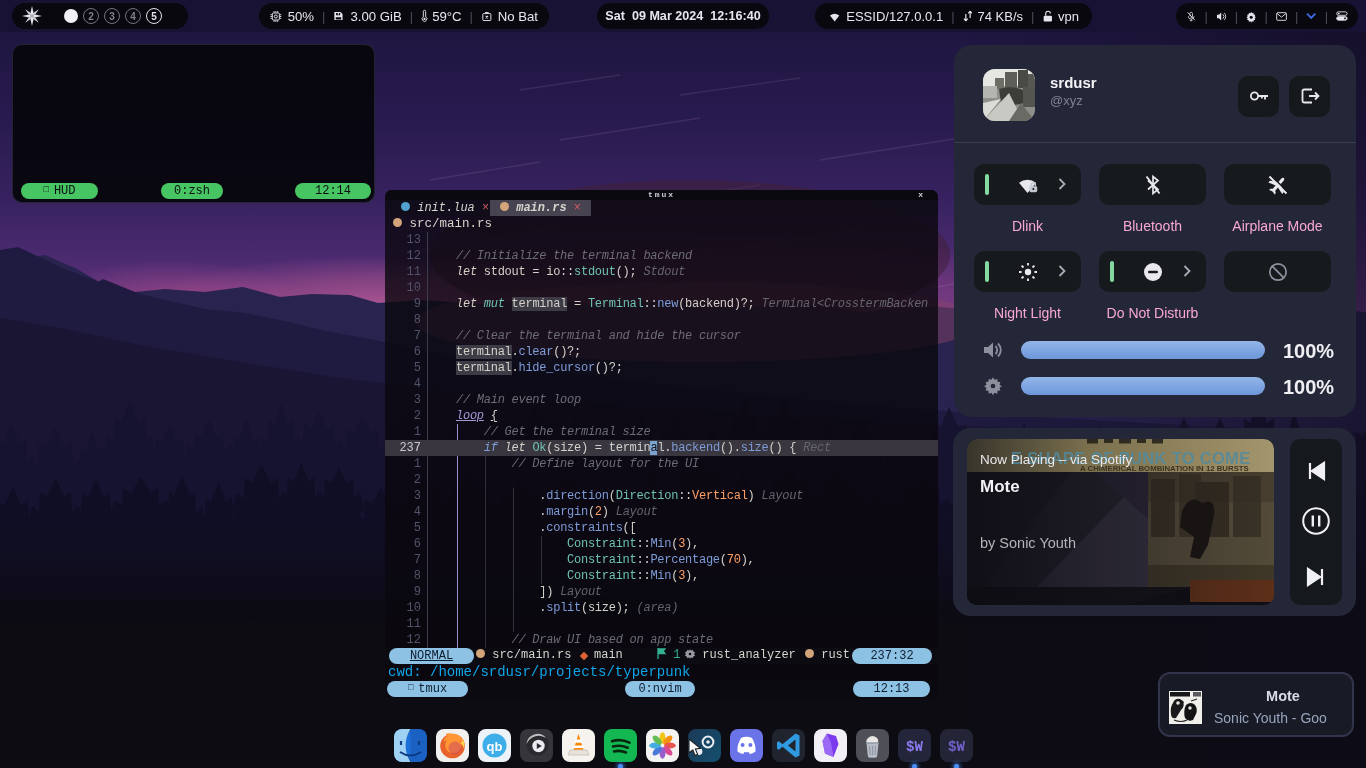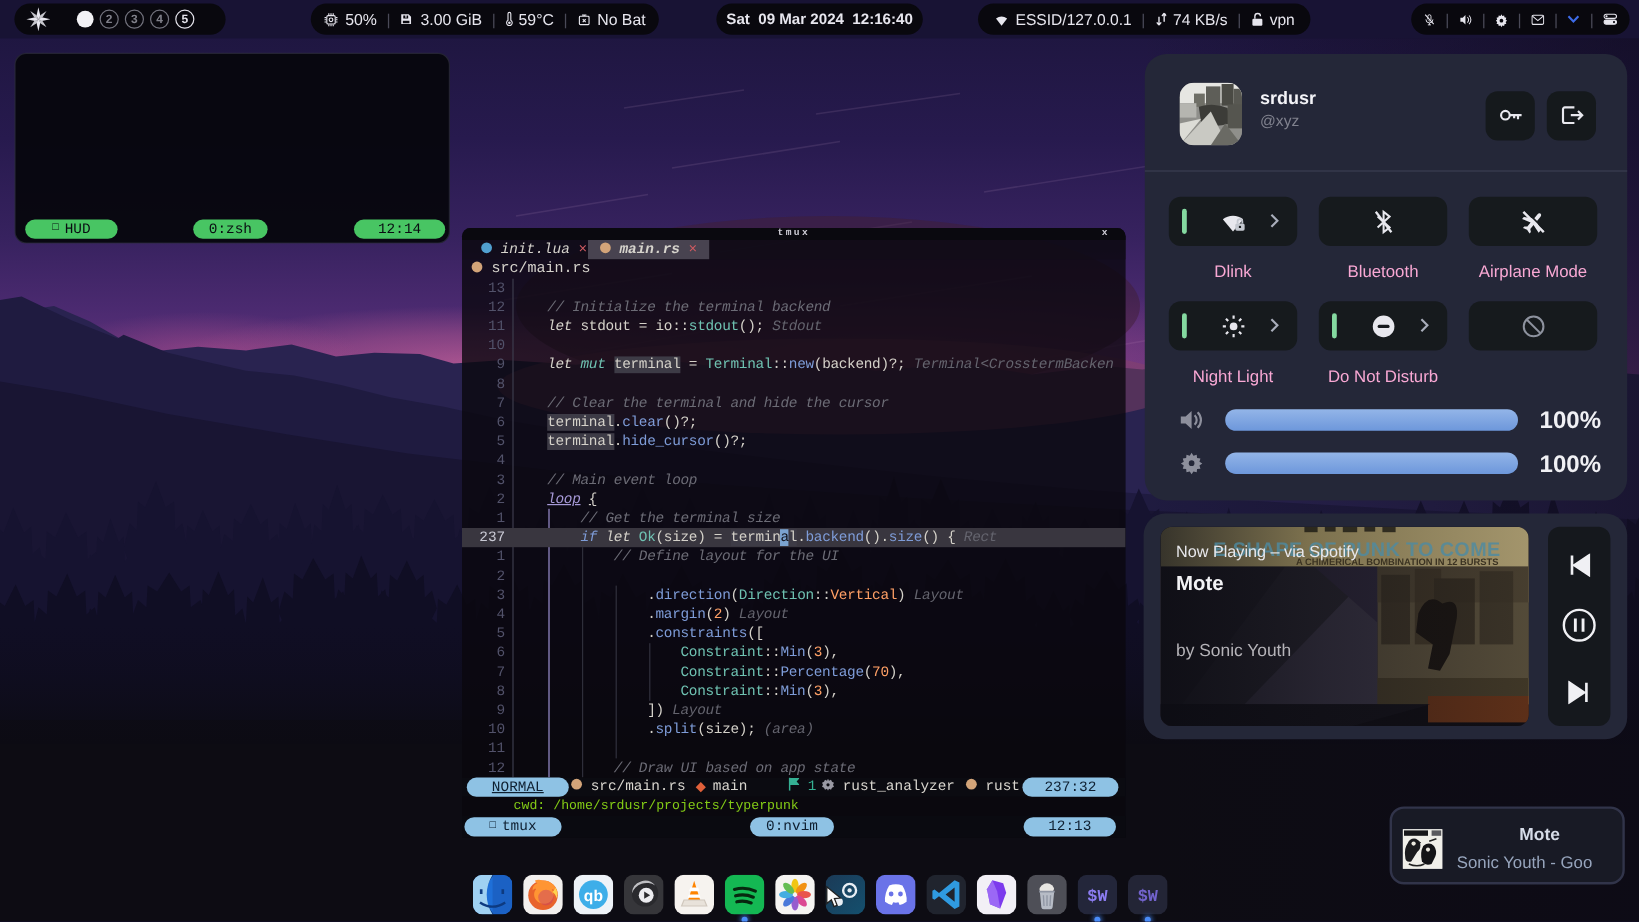--- a/index.html
+++ b/index.html
@@ -30,21 +30,21 @@
 .hint { color:#64646e; font-style:italic; }
 .blu { color:#7e9cd8; }
 .tea { color:#6fc2b2; }
 .org { color:#ffa066; }
 .kw { font-style:italic; }
 .hl { background:#3d3b46; }
 .curline { background:#39363f; }
 
 #stat { position:absolute; left:0; top:458px; width:553px; height:16px; background:#0b0b11; color:#d8d5ce; font-size:12px; }
 .bpill { position:absolute; background:#8ec2e4; color:#0e1f30; border-radius:8px; height:16px; font-size:12px; display:flex; align-items:center; justify-content:center; font-family:"Liberation Mono",monospace; }
-#cwd { position:absolute; left:3px; top:474px; width:553px; height:16px; color:#84cc16; font-size:11px; line-height:16px;margin-left:40px; }
+#cwd { position:absolute; left:3px; top:474px; width:553px; height:16px; color:#0ea5e9; font-size:14px; line-height:16px; }
 #tmuxbar { position:absolute; left:0; top:490px; width:553px; height:18px; background:#0a0a10; }
 
 #panel { position:absolute; left:954px; top:45px; width:402px; height:372px; background:#242738; border-radius:18px; color:#fff; }
 .tbtn { position:absolute; width:107px; height:41px; background:#161a1d; border-radius:10px; display:flex; align-items:center; justify-content:center; }
 .tlabel { position:absolute; width:107px; text-align:center; font-size:14px; color:#f9a8d4; }
 .gbar { position:absolute; left:11px; top:10px; width:4px; height:21px; border-radius:2px; background:#84d9a0; }
 .chev { position:absolute; right:11px; top:12px; width:16px; height:16px; color:#9aa0ae; }
 .sldtrack { position:absolute; left:67px; height:18px; width:244px; border-radius:9px; background:linear-gradient(#93b5e8,#6d97db); }
 .pct { position:absolute; left:329px; width:60px; font-size:20px; font-weight:bold; color:#f0f0f4; }
 

